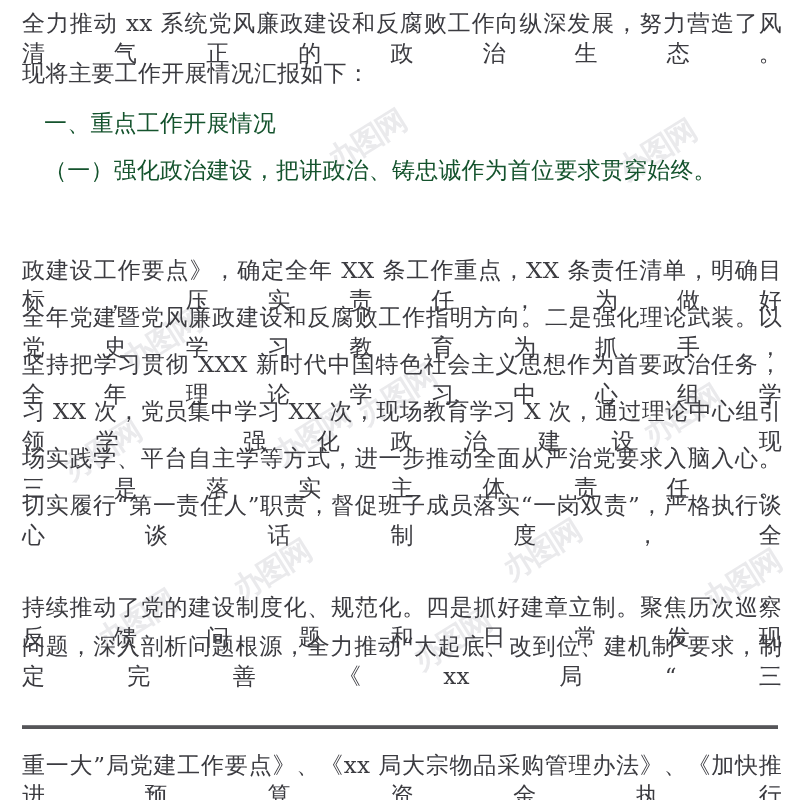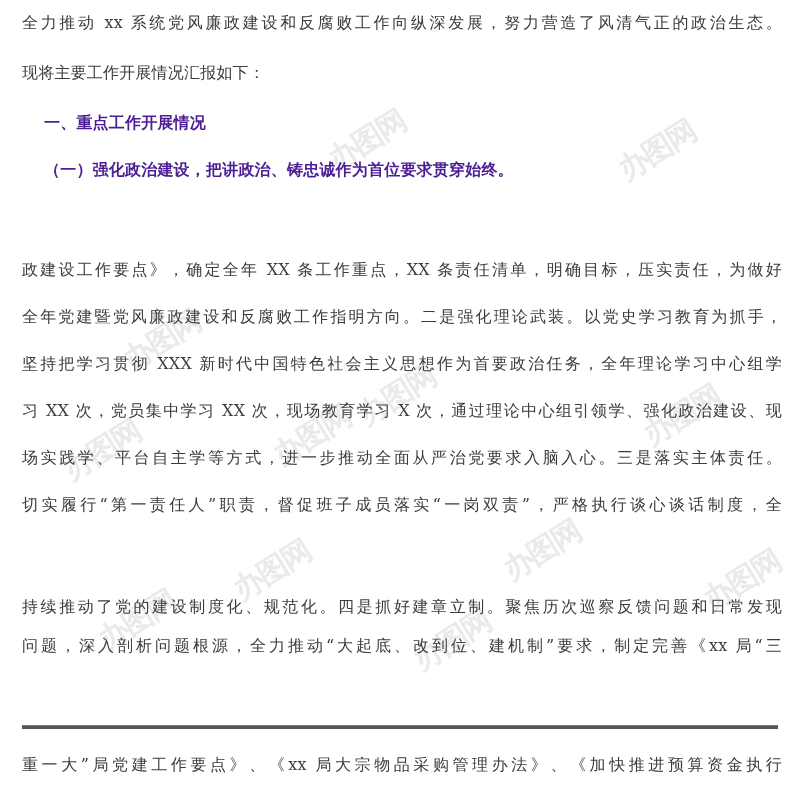--- a/index.html
+++ b/index.html
@@ -51,33 +51,33 @@
     z-index: 2;
   }
 
   .doc-line {
     position: absolute;
     left: 22px;
     width: 760px;
     height: 30px;
     line-height: 30px;
     color: #3b3b40;
-    font-size: 16px;
+    font-size: 23px;
     letter-spacing: 0.2px;
     white-space: nowrap;
     font-family: "DejaVu Serif", "Liberation Serif", serif;
   }
   .doc-line.justified {
     text-align: justify;
     text-align-last: justify;
     white-space: normal;
   }
   .doc-line.bold {
-    font-weight: 700;
-    color: #4c1d95;
+    font-weight: 400;
+    color: #14532d;
   }
   .doc-line.indent1 {
     left: 44px;
     width: 738px;
   }
 
   
   #page-divider {
     position: absolute;
     left: 22px;

